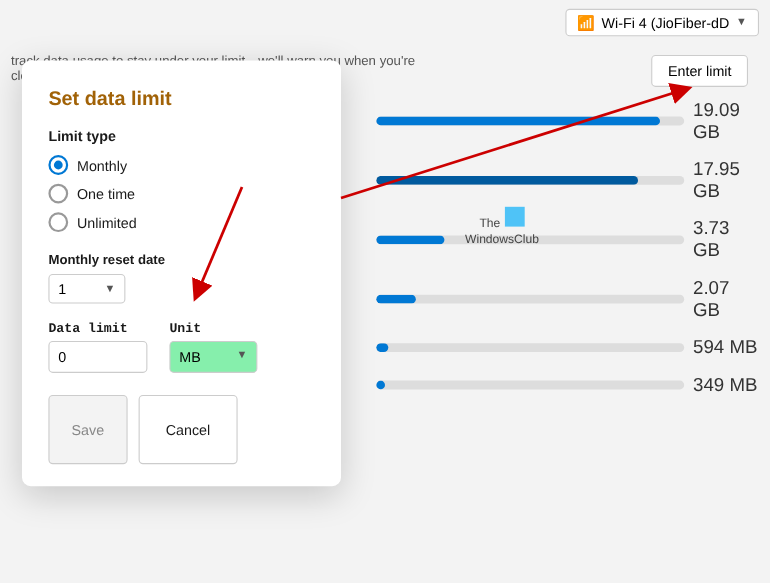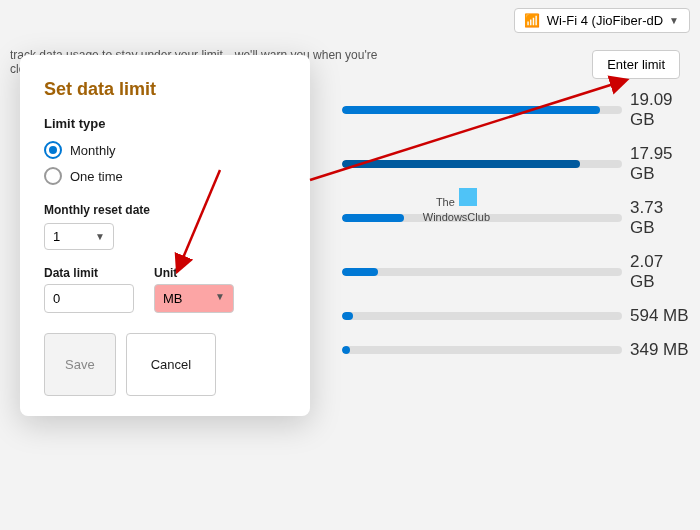--- a/index.html
+++ b/index.html
@@ -228,37 +228,38 @@
     .field-group {
       display: flex;
       flex-direction: column;
       gap: 4px;
     }
 
     .field-label {
       font-size: 12px;
       font-weight: 600;
       color: #1a1a1a;
+      font-family: Liberation Mono, monospace;
     }
 
     .text-input {
       width: 90px;
       padding: 6px 8px;
       border: 1px solid #ccc;
       border-radius: 4px;
       font-size: 13px;
     }
 
     .unit-select {
       width: 80px;
       padding: 6px 8px;
       border: 1px solid #ccc;
       border-radius: 4px;
       font-size: 13px;
-      background: #fca5a5;
+      background: #86efac;
       cursor: pointer;
       display: flex;
       align-items: flex-start;
       justify-content: space-between;
     }
 
     .modal-footer {
       display: flex;
       gap: 10px;
     }
@@ -387,20 +388,24 @@
       <div class="radio-circle selected">
       </div>
       <span class="radio-label">Monthly</span>
     </label>
 
     <label class="radio-item">
       <div class="radio-circle"></div>
       <span class="radio-label">One time</span>
     </label>
 
+    <label class="radio-item">
+      <div class="radio-circle"></div>
+      <span class="radio-label">Unlimited</span>
+    </label>
   </div>
 
   <div class="reset-date-section">
     <div class="subsection-label">Monthly reset date</div>
     <div class="select-box">
       <span>1</span>
       <span class="chevron">▼</span>
     </div>
   </div>
 

